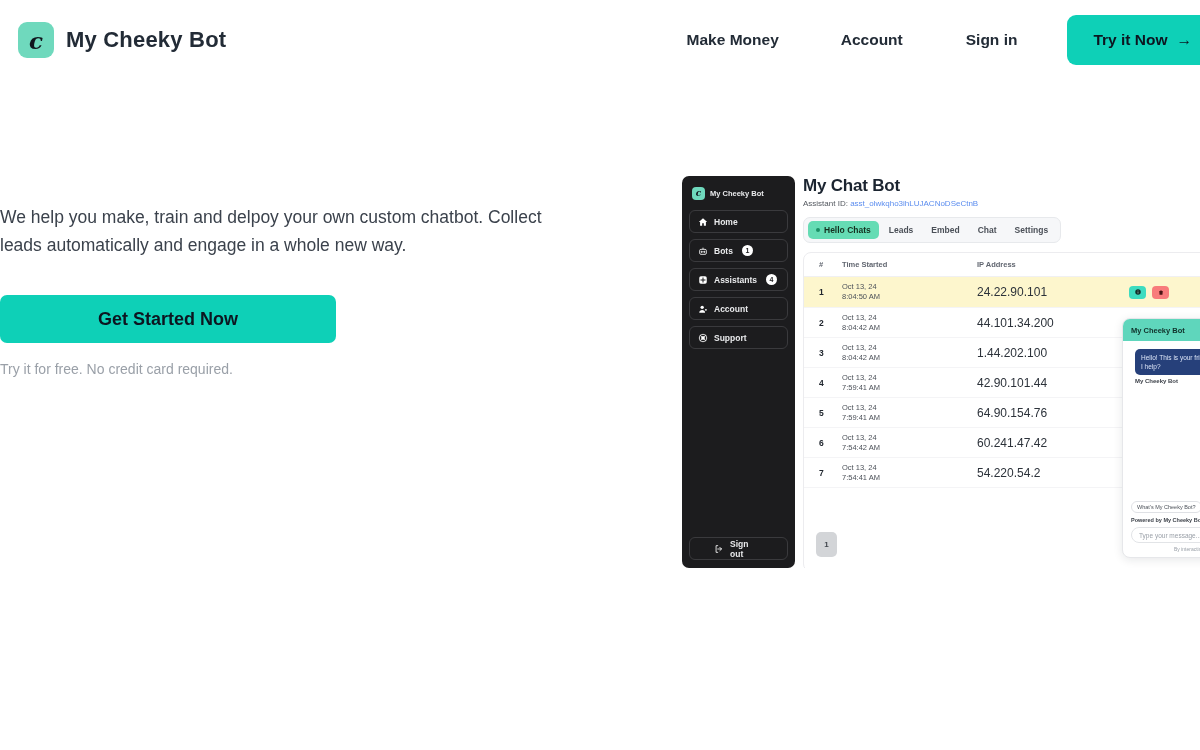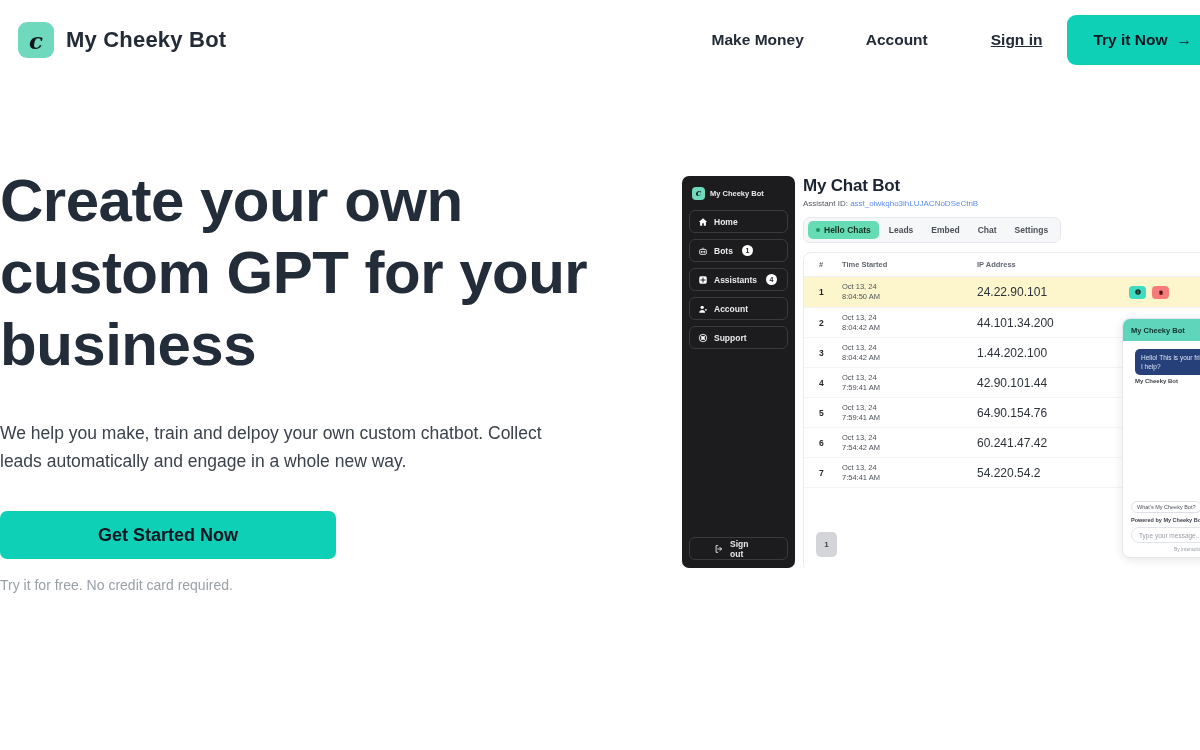--- a/index.html
+++ b/index.html
@@ -28,21 +28,21 @@
   .nav-right {
     margin-left: auto; display: flex; align-items: center; gap: 4px;
     height: 100%;
   }
   .nav-link {
     font-size: 15.5px; font-weight: 600; color: #222b36; cursor: pointer;
     white-space: nowrap;
   }
   .nav-link.make { margin-right: 58px; }
   .nav-link.pricing { margin-right: 59px; }
-  .nav-link.signin { margin-right: 21px; text-decoration: underline; }
+  .nav-link.signin { margin-right: 46px; }
   .cta-nav {
     background: #0ed0b7; color: #0d1520; border: none;
     font-family: inherit; font-size: 15.5px; font-weight: 700;
     border-radius: 9px; height: 50px; padding: 0 26px;
     display: flex; align-items: center; gap: 9px;
     cursor: pointer; margin-right: -18px; white-space: nowrap;
   }
 
   
   .hero-left { position: absolute; left: 0; top: 165px; width: 660px; }
@@ -200,21 +200,20 @@
       <div class="nav-link pricing">Account</div>
       <div class="nav-link signin">Sign in</div>
       <button class="cta-nav">
         <span>Try it Now</span>
         <span>→</span>
       </button>
     </div>
   </div>
 
   <div class="hero-left">
-    <h1 class="headline">Create your own custom GPT for your business</h1>
     <p class="subhead">We help you make, train and delpoy your own custom chatbot. Collect leads automatically and engage in a whole new way.</p>
     <button class="cta-main">Get Started Now</button>
     <div class="cta-note">Try it for free. No credit card required.</div>
   </div>
 
   <div class="mockup">
 
     <div class="app-sidebar">
       <div class="side-brand">
         <div class="side-mark">c</div>

